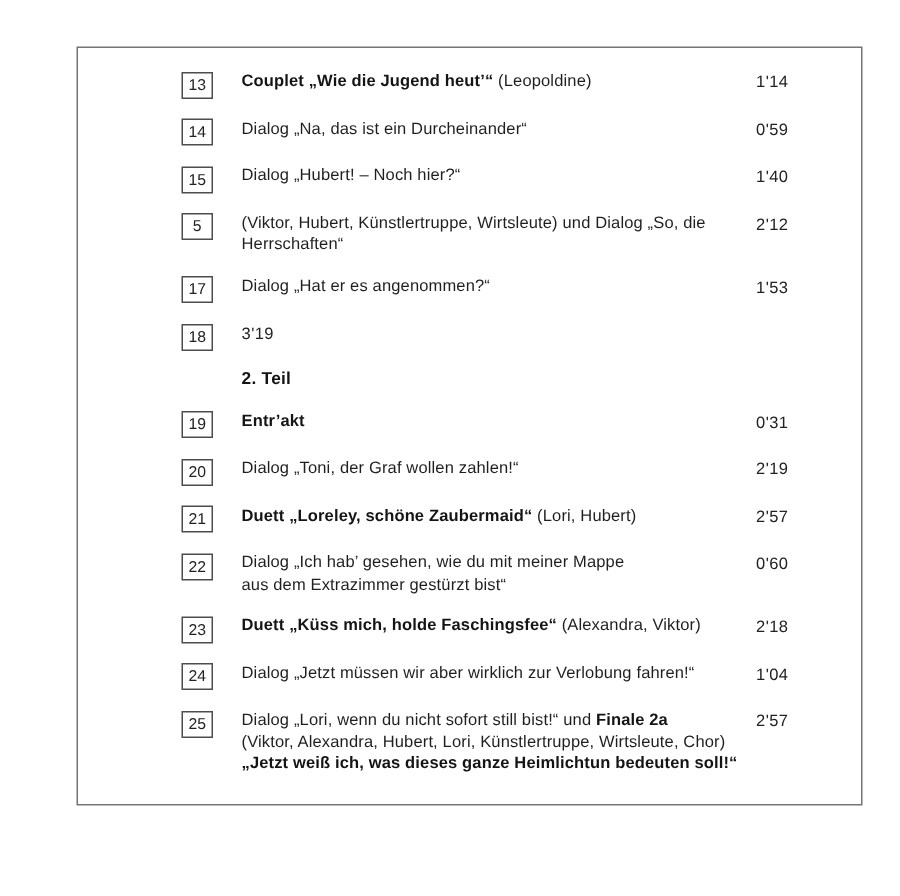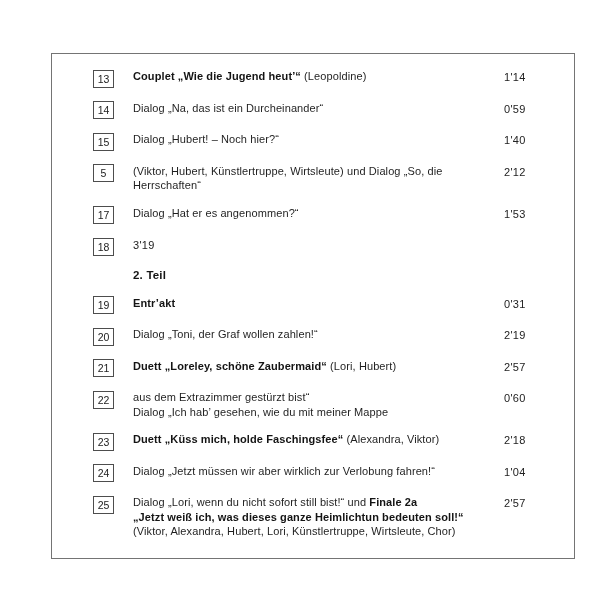--- a/index.html
+++ b/index.html
@@ -7,26 +7,27 @@
     padding: 0;
     background: #ffffff;
     width: 600px;
     height: 597px;
     font-family: "Liberation Sans", sans-serif;
     -webkit-font-smoothing: antialiased;
   }
   .page {
     position: absolute;
     left: 51px;
-    top: 53px;
+    top: 31px;
     width: 524px;
     height: 506px;
     border: 1px solid #747474;
     box-sizing: border-box;
     background: #ffffff;
+    padding-left: 28px;
   }
   .tracklist {
     padding: 15px 0 0 41px;
   }
   .track-row {
     display: flex;
     align-items: flex-start;
     margin-bottom: 13px;
   }
   .num-box {
@@ -133,22 +134,22 @@
       <div class="track-row">
         <div class="num-box">21</div>
         <div class="title-block">
           <div class="title-line"><span class="b">Duett „Loreley, schöne Zaubermaid“</span><span class="r"> (Lori, Hubert)</span></div>
         </div>
         <div class="duration">2'57</div>
       </div>
       <div class="track-row">
         <div class="num-box">22</div>
         <div class="title-block">
+          <div class="title-line"><span class="r">Dialog „Ich hab’ gesehen, wie du mit meiner Mappe</span></div>
           <div class="title-line"><span class="r">aus dem Extrazimmer gestürzt bist“</span></div>
-          <div class="title-line"><span class="r">Dialog „Ich hab’ gesehen, wie du mit meiner Mappe</span></div>
         </div>
         <div class="duration">0'60</div>
       </div>
       <div class="track-row">
         <div class="num-box">23</div>
         <div class="title-block">
           <div class="title-line"><span class="b">Duett „Küss mich, holde Faschingsfee“</span><span class="r"> (Alexandra, Viktor)</span></div>
         </div>
         <div class="duration">2'18</div>
       </div>
@@ -156,19 +157,19 @@
         <div class="num-box">24</div>
         <div class="title-block">
           <div class="title-line"><span class="r">Dialog „Jetzt müssen wir aber wirklich zur Verlobung fahren!“</span></div>
         </div>
         <div class="duration">1'04</div>
       </div>
       <div class="track-row">
         <div class="num-box">25</div>
         <div class="title-block">
           <div class="title-line"><span class="r">Dialog „Lori, wenn du nicht sofort still bist!“ und </span><span class="b">Finale 2a</span></div>
+          <div class="title-line"><span class="r">(Viktor, Alexandra, Hubert, Lori, Künstlertruppe, Wirtsleute, Chor)</span></div>
           <div class="title-line"><span class="b">„Jetzt weiß ich, was dieses ganze Heimlichtun bedeuten soll!“</span></div>
-          <div class="title-line"><span class="r">(Viktor, Alexandra, Hubert, Lori, Künstlertruppe, Wirtsleute, Chor)</span></div>
         </div>
         <div class="duration">2'57</div>
       </div>
     </div>
 </div>
 
 </body></html>

